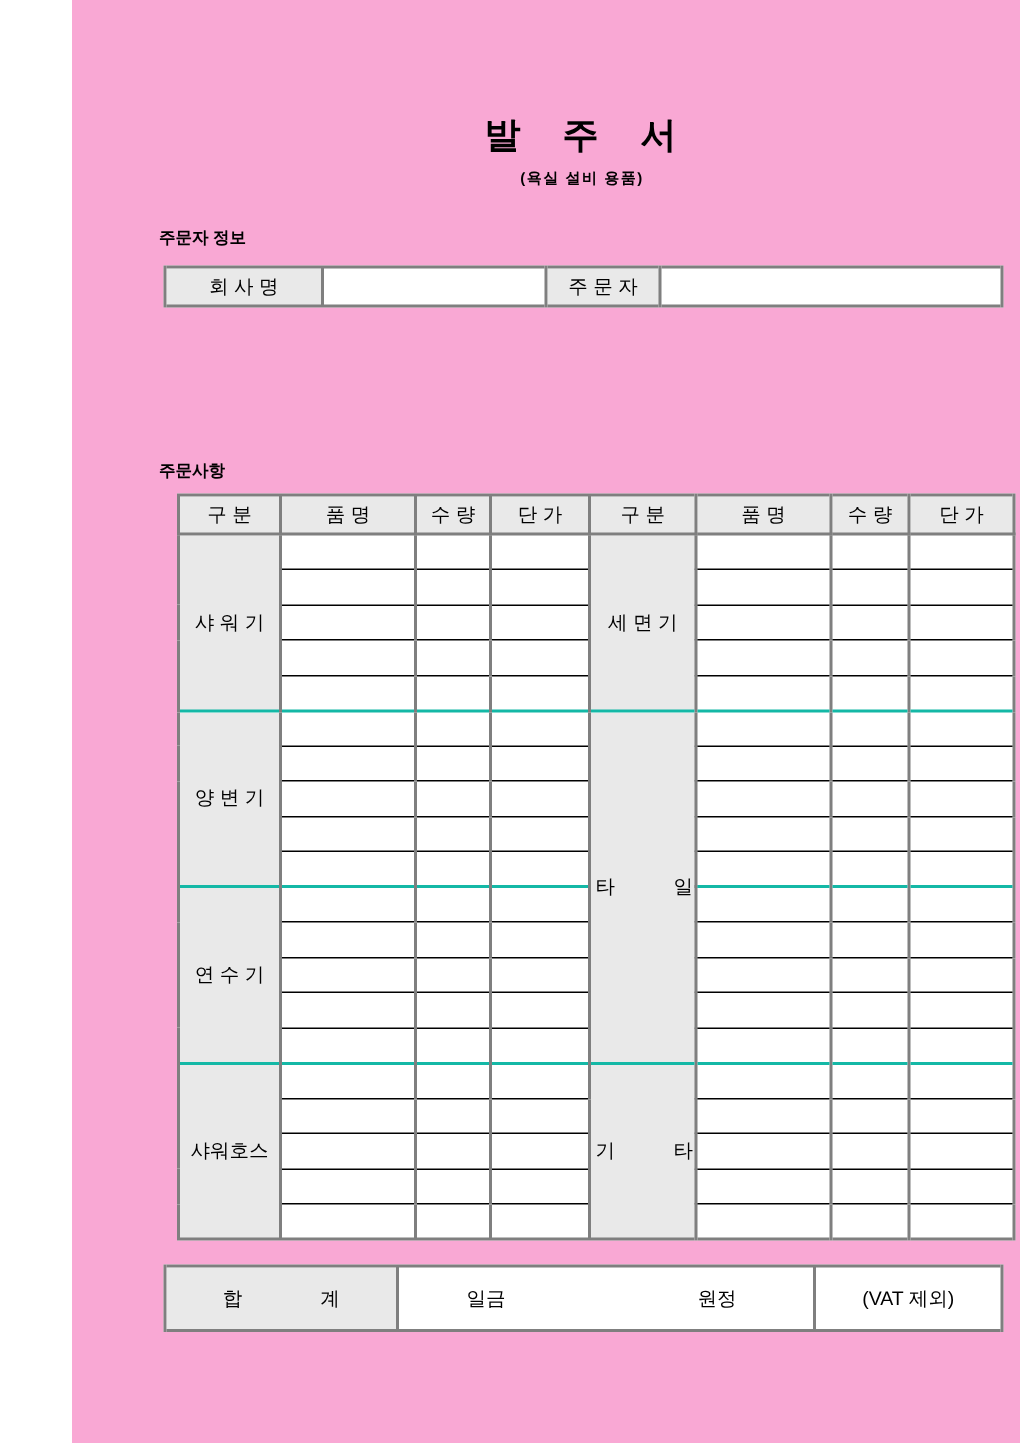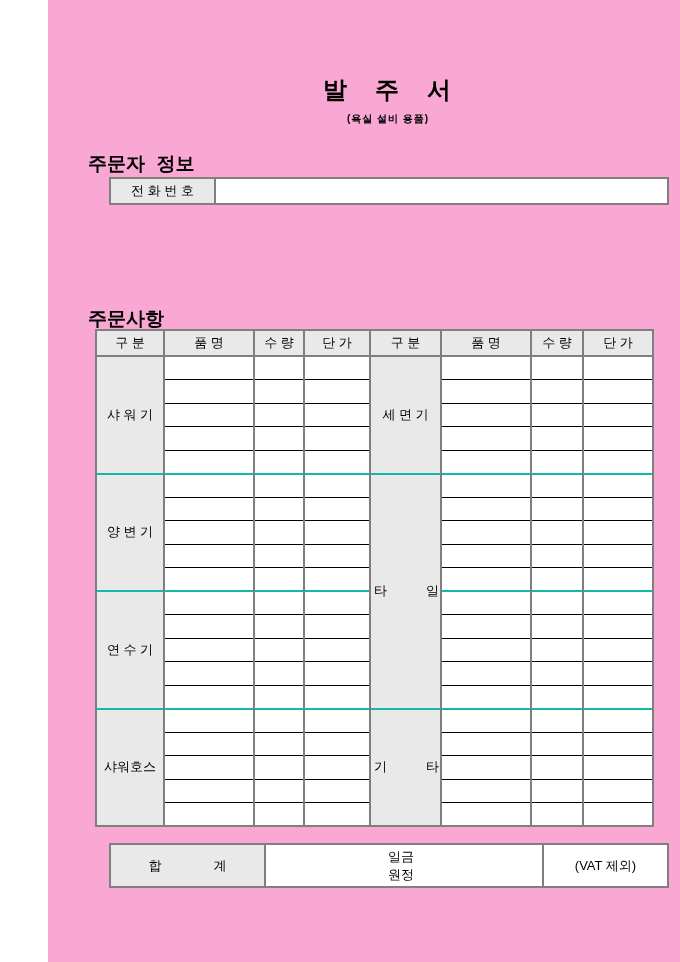--- a/index.html
+++ b/index.html
@@ -5,68 +5,70 @@
   * { box-sizing: border-box; }
   html, body { margin: 0; padding: 0; background: #ffffff; }
   .sheet {
     position: relative; width: 680px; height: 962px; background: #f9a8d4;
     font-family: "Liberation Sans", "DejaVu Sans", sans-serif; color: #000; margin-left: 48px;
   }
   .title { position: absolute; top: 74px; left: 0; width: 100%; text-align: center;
            font-size: 24px; font-weight: bold; letter-spacing: 2px; }
   .subtitle { position: absolute; top: 112px; left: 0; width: 100%; text-align: center;
               font-size: 10px; font-weight: bold; letter-spacing: 1px; }
-  .sec-title { position: absolute; left: 40px; font-size: 19px; font-weight: bold; font-family: Liberation Mono, monospace; }
+  .sec-title { position: absolute; left: 58px; font-size: 11px; font-weight: bold; }
   .sec-orderer { top: 151px; }
   .sec-items { top: 306px; }
 
   table { border-collapse: collapse; table-layout: fixed; border: 2px solid #7f7f7f; background: #fff; }
   td {
     border-top: 1px solid #000; border-bottom: 1px solid #000;
     border-left: 2px solid #7f7f7f; border-right: 2px solid #7f7f7f;
     font-size: 13px; text-align: center; vertical-align: middle;
     padding: 0 3px; overflow: hidden; white-space: nowrap;
   }
   .fill { background: #e9e9e9; }
 
   .info-table { position: absolute; top: 177px; left: 61px; width: 558px; }
   .info-table tr { height: 26px; }
 
-  .items-table { position: absolute; top: 329px; left: 47px; width: 557px; }
+  .items-table { position: absolute; top: 329px; left: 70px; width: 557px; }
   .items-table thead tr { height: 26px; }
   .items-table thead td { border-bottom: 2px solid #7f7f7f; }
   .items-table tbody tr { height: 23.5px; }
   .items-table tr.block-start td { border-top: 2px solid #14b8a6; }
 
   .total-table { position: absolute; top: 843px; left: 61px; width: 558px; }
   .total-table tr { height: 43px; padding-left: 14px; }
   .amount-flex { display: flex; justify-content: space-between; align-items: center;
-                 width: 100%; padding: 0 48px 0 42px; flex-direction: column; }
+                 width: 100%; padding: 0 48px 0 42px; }
 </style>
 </head>
 <body>
 
 <div class="sheet">
 
   <div class="title">발　주　서</div>
   <div class="subtitle">(욕실 설비 용품)</div>
 
   <div class="sec-title sec-orderer">주문자 정보</div>
 
   <table class="info-table">
     <colgroup>
         <col style="width:105px">
         <col style="width:149px">
         <col style="width:76px">
         <col style="width:228px">
       </colgroup>
     <tbody>
       <tr>
-        <td class="fill">전 화 번 호</td>
-        <td colspan="3"></td>
+        <td class="fill">회 사 명</td>
+        <td></td>
+        <td class="fill">주 문 자</td>
+        <td></td>
       </tr>
     </tbody>
   </table>
 
   <div class="sec-title sec-items">주문사항</div>
 
   <table class="items-table">
     <colgroup>
       <col style="width:68px">
         <col style="width:90px">

